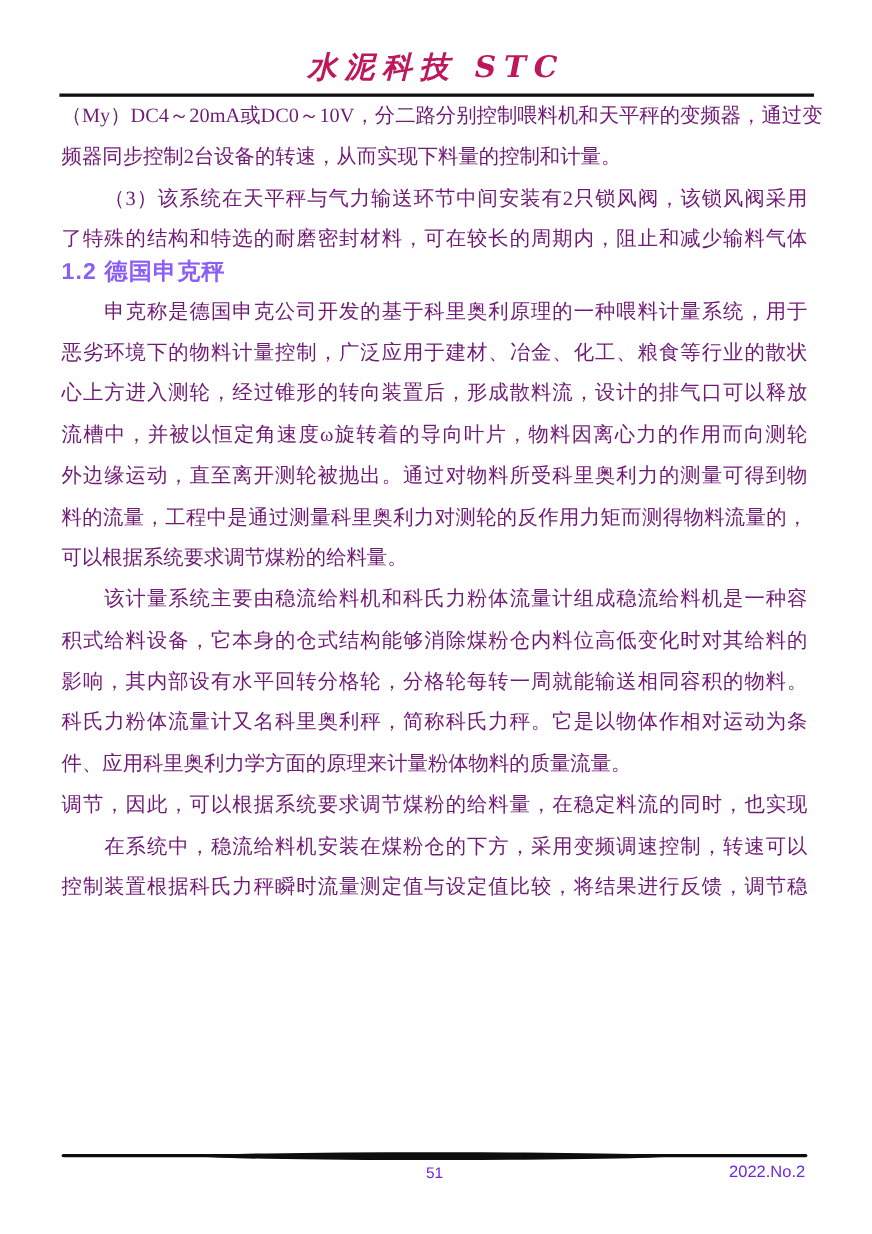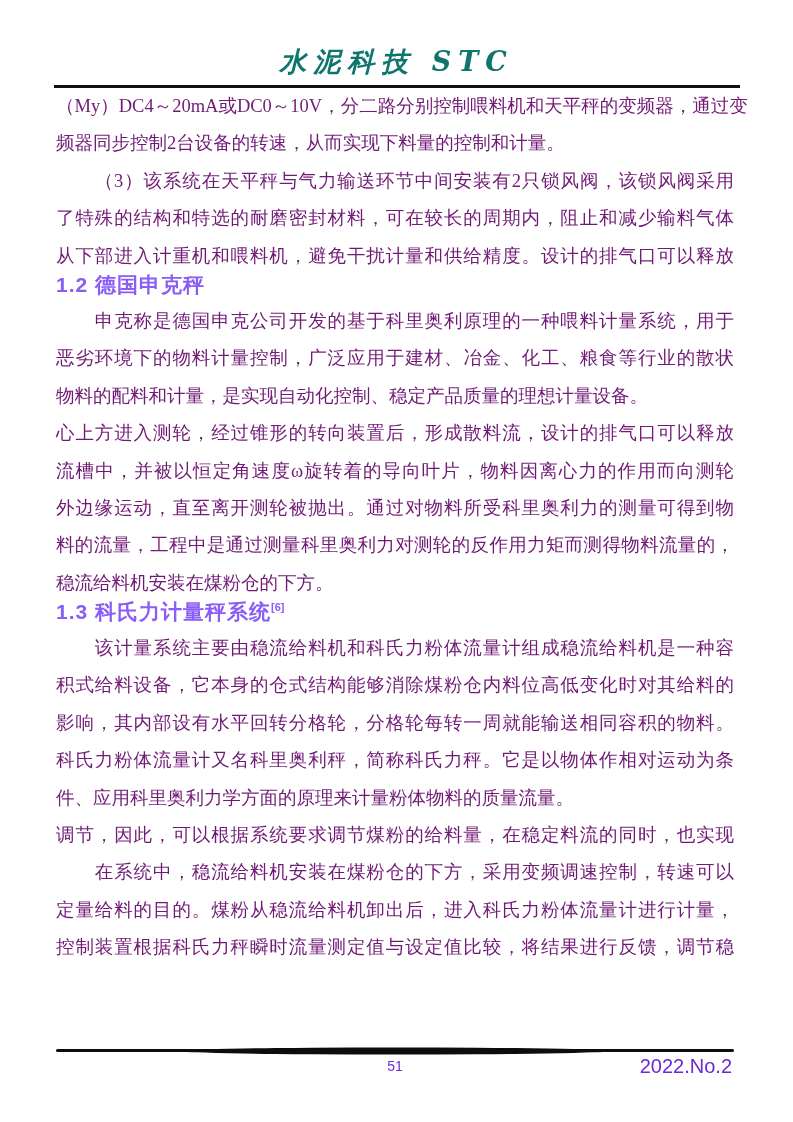--- a/index.html
+++ b/index.html
@@ -27,21 +27,21 @@
   }
   .journal-title {
     width: 100%;
     text-align: center;
     font-family: "DejaVu Serif", "Liberation Serif", serif;
     font-style: italic;
     font-weight: bold;
     font-size: 27px;
     line-height: 36px;
     letter-spacing: 7px;
-    color: #0f766e;
+    color: #be185d;
   }
   .header-rule {
     position: absolute;
     top: 85px;
     left: 54px;
     width: 686px;
     height: 3px;
     background: #111111;
   }
   
@@ -119,59 +119,55 @@
     left: 0;
     right: 0;
     text-align: center;
     font-size: 14px;
     line-height: 20px;
   }
   .issue {
     position: absolute;
     right: 2px;
     top: 0;
-    font-size: 20px;
+    font-size: 15px;
     line-height: 20px;
   }
 </style>
 </head>
 <body>
 
 <div class="page">
 
   <div class="header">
     <div class="journal-title">水泥科技 STC</div>
   </div>
 
   <div class="header-rule"></div>
 
   <div class="content" id="doc-body">
       <div class="line">（My）DC4～20mA或DC0～10V，分二路分别控制喂料机和天平秤的变频器，通过变</div>
       <div class="line no-just">频器同步控制2台设备的转速，从而实现下料量的控制和计量。</div>
       <div class="line">　　（3）该系统在天平秤与气力输送环节中间安装有2只锁风阀，该锁风阀采用</div>
       <div class="line">了特殊的结构和特选的耐磨密封材料，可在较长的周期内，阻止和减少输料气体</div>
-      <div class="line">从下部进入计重机和喂料机，避免干扰计量和供给精度。设计的排气口可以释放</div>
       <div class="heading"><span>1.2 德国申克秤</span></div>
       <div class="line">　　申克称是德国申克公司开发的基于科里奥利原理的一种喂料计量系统，用于</div>
       <div class="line">恶劣环境下的物料计量控制，广泛应用于建材、冶金、化工、粮食等行业的散状</div>
-      <div class="line no-just">物料的配料和计量，是实现自动化控制、稳定产品质量的理想计量设备。</div>
       <div class="line">心上方进入测轮，经过锥形的转向装置后，形成散料流，设计的排气口可以释放</div>
       <div class="line">流槽中，并被以恒定角速度ω旋转着的导向叶片，物料因离心力的作用而向测轮</div>
       <div class="line">外边缘运动，直至离开测轮被抛出。通过对物料所受科里奥利力的测量可得到物</div>
       <div class="line">料的流量，工程中是通过测量科里奥利力对测轮的反作用力矩而测得物料流量的，</div>
-      <div class="line no-just">稳流给料机安装在煤粉仓的下方。</div>
-      <div class="heading"><span>1.3 科氏力计量秤系统</span><sup>[6]</sup></div>
+      <div class="line no-just">可以根据系统要求调节煤粉的给料量。</div>
       <div class="line">　　该计量系统主要由稳流给料机和科氏力粉体流量计组成稳流给料机是一种容</div>
       <div class="line">积式给料设备，它本身的仓式结构能够消除煤粉仓内料位高低变化时对其给料的</div>
       <div class="line">影响，其内部设有水平回转分格轮，分格轮每转一周就能输送相同容积的物料。</div>
       <div class="line">科氏力粉体流量计又名科里奥利秤，简称科氏力秤。它是以物体作相对运动为条</div>
       <div class="line no-just">件、应用科里奥利力学方面的原理来计量粉体物料的质量流量。</div>
       <div class="line">调节，因此，可以根据系统要求调节煤粉的给料量，在稳定料流的同时，也实现</div>
       <div class="line">　　在系统中，稳流给料机安装在煤粉仓的下方，采用变频调速控制，转速可以</div>
-      <div class="line">定量给料的目的。煤粉从稳流给料机卸出后，进入科氏力粉体流量计进行计量，</div>
       <div class="line">控制装置根据科氏力秤瞬时流量测定值与设定值比较，将结果进行反馈，调节稳</div>
     </div>
 
   <div class="footer">
     <div class="footer-rule">
       <span class="bulge"></span>
     </div>
     <div class="footer-row">
       <span class="page-number">51</span>
       <span class="issue">2022.No.2</span>

